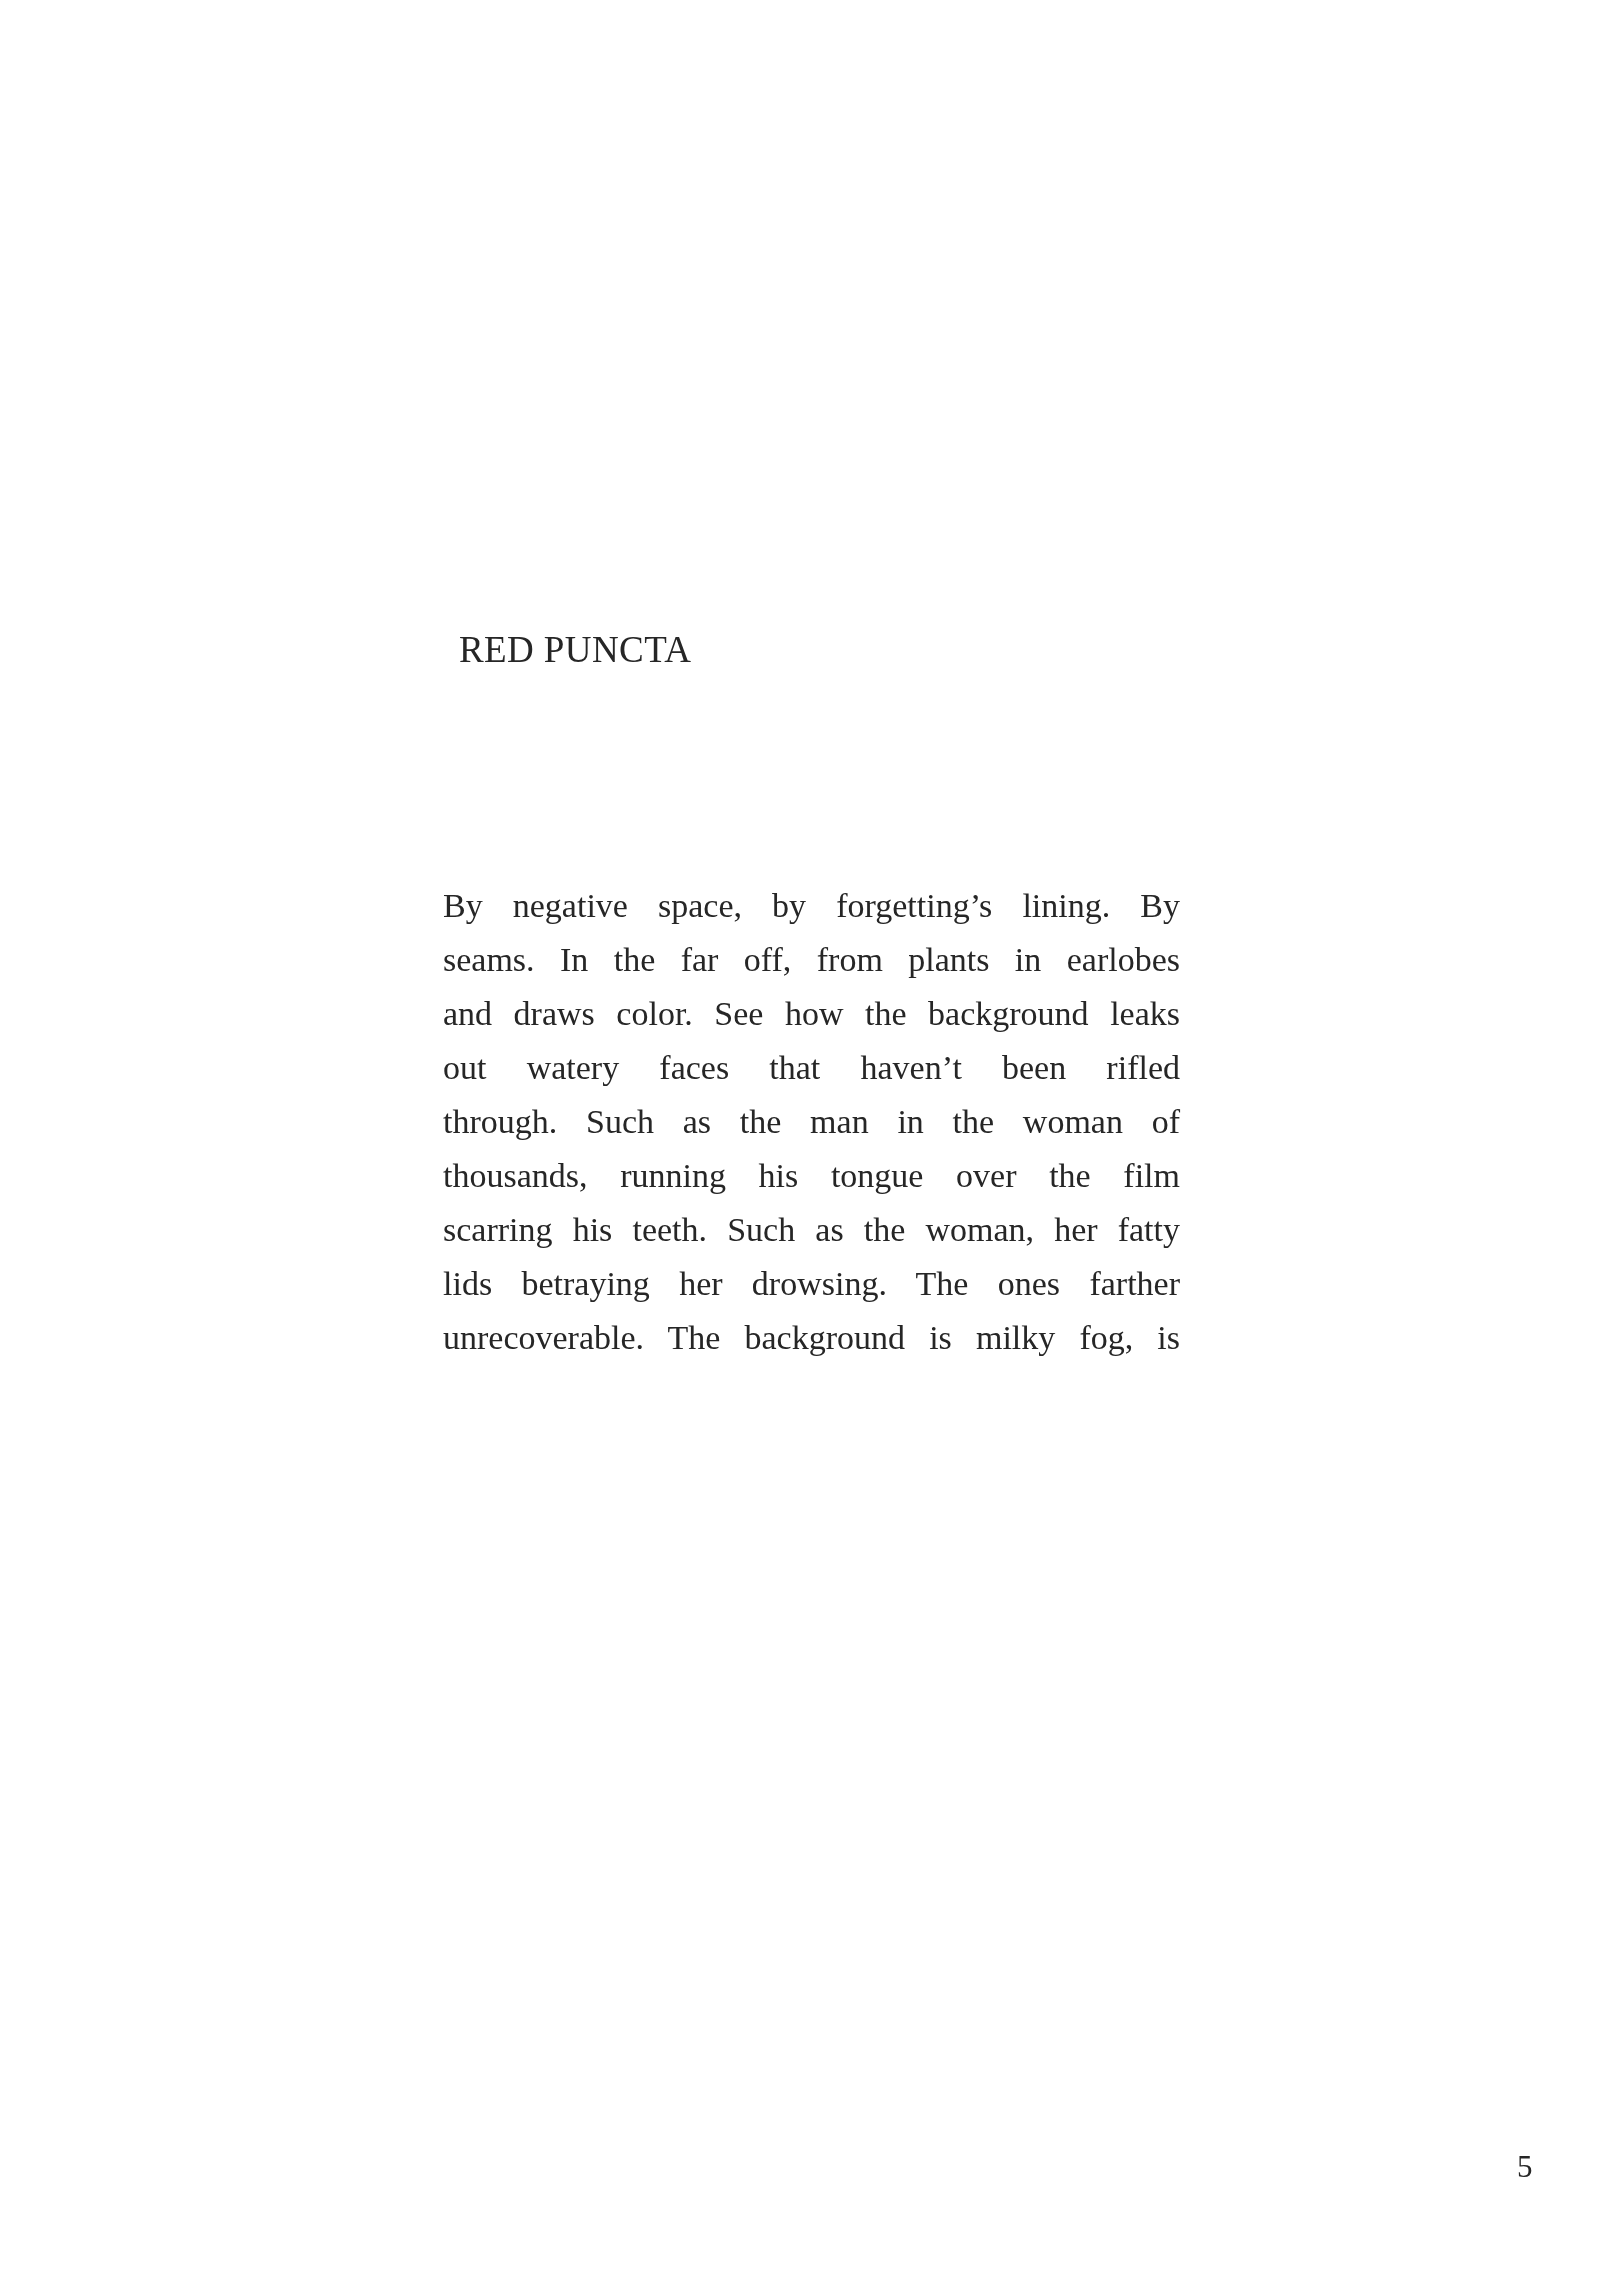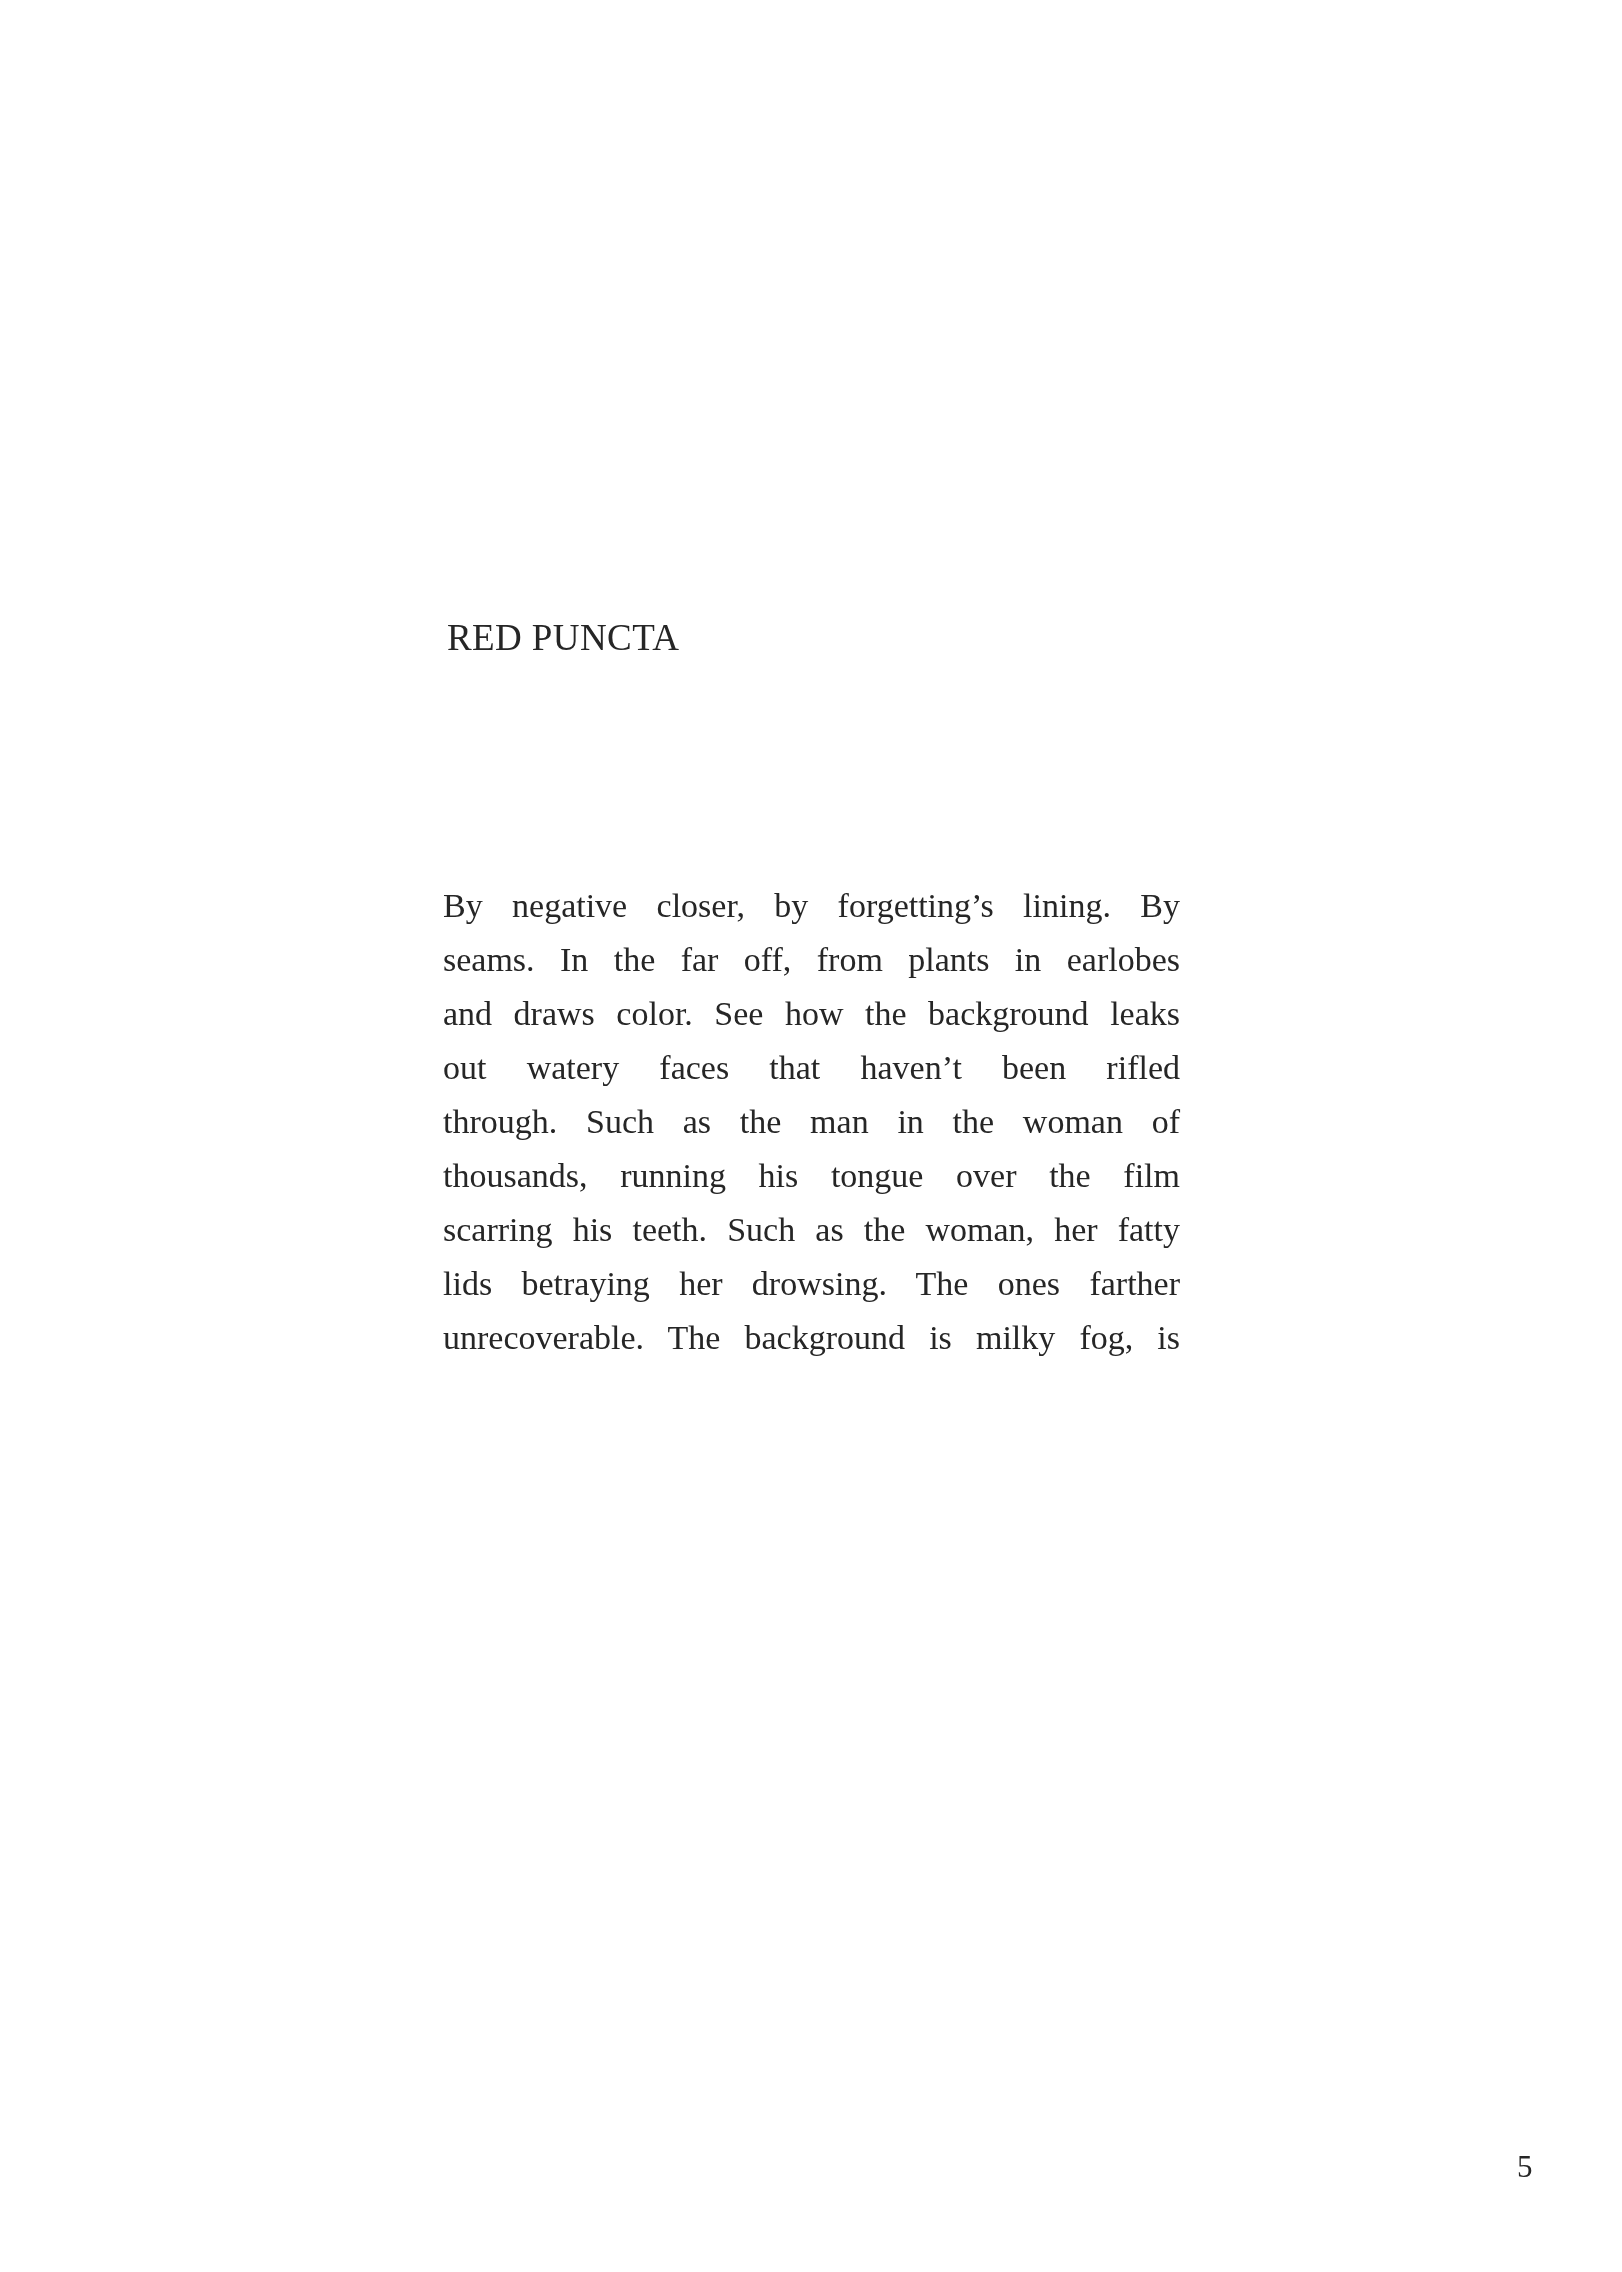--- a/index.html
+++ b/index.html
@@ -1,30 +1,30 @@
 <!DOCTYPE html>
 <html style="font-size:14px"><head>
 <meta charset="utf-8">
 <style>
   html, body { margin:0; padding:0; }
   body { width:1622px; height:2273px; background:#ffffff; position:relative; overflow:hidden;
          font-family:"Liberation Serif","DejaVu Serif",serif; color:#262626; }
-  .title { position:absolute; left:443px; top:612px; font-size:37px; letter-spacing:0.4px; margin:4px; font-weight:normal; }
+  .title { position:absolute; left:443px; top:612px; font-size:37px; letter-spacing:0.4px; margin:16px; font-weight:normal; }
   .body { position:absolute; left:443px; top:879px; width:737px; font-size:34px; line-height:54px; }
   .line { display:block; text-align:justify; text-align-last:justify; white-space:nowrap; height:54px; }
   .line.last { text-align-last:left; }
   .pagenum { position:absolute; left:1517px; top:2149px; font-size:31px; }
 </style>
 </head>
 <body>
 
 <h1 class="title">RED PUNCTA</h1>
 
 <div class="body">
-  <span class="line">By negative closer, by forgetting’s lining. By</span>
+  <span class="line">By negative space, by forgetting’s lining. By</span>
   <span class="line">seams. In the far off, from plants in earlobes</span>
   <span class="line">and draws color. See how the background leaks</span>
   <span class="line">out watery faces that haven’t been rifled</span>
   <span class="line">through. Such as the man in the woman of</span>
   <span class="line">thousands, running his tongue over the film</span>
   <span class="line">scarring his teeth. Such as the woman, her fatty</span>
   <span class="line">lids betraying her drowsing. The ones farther</span>
   <span class="line">unrecoverable. The background is milky fog, is</span>
 </div>
 

